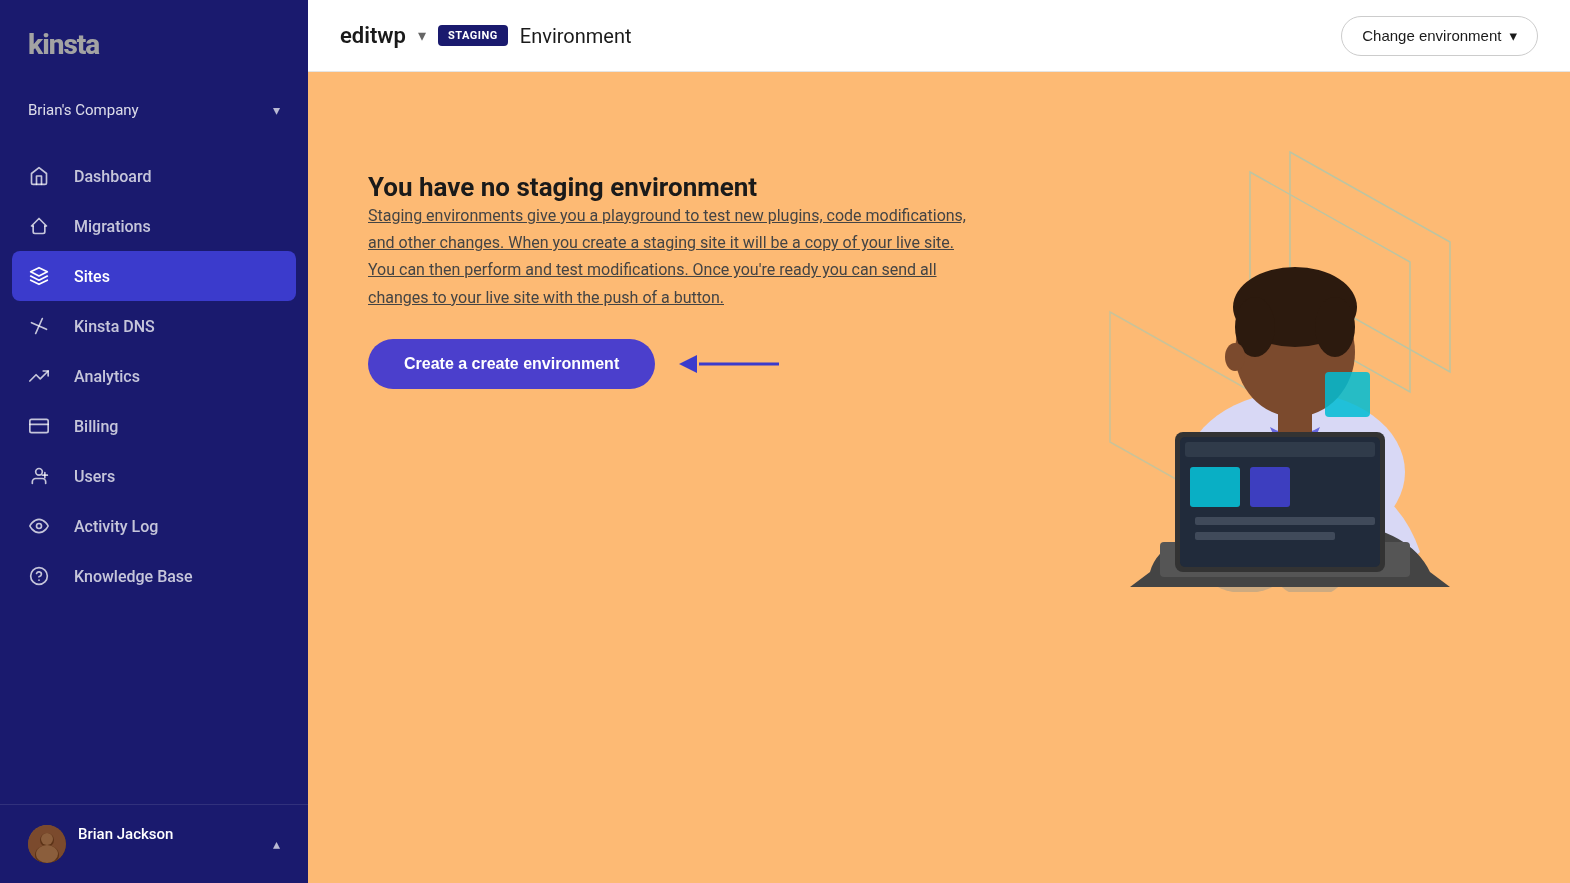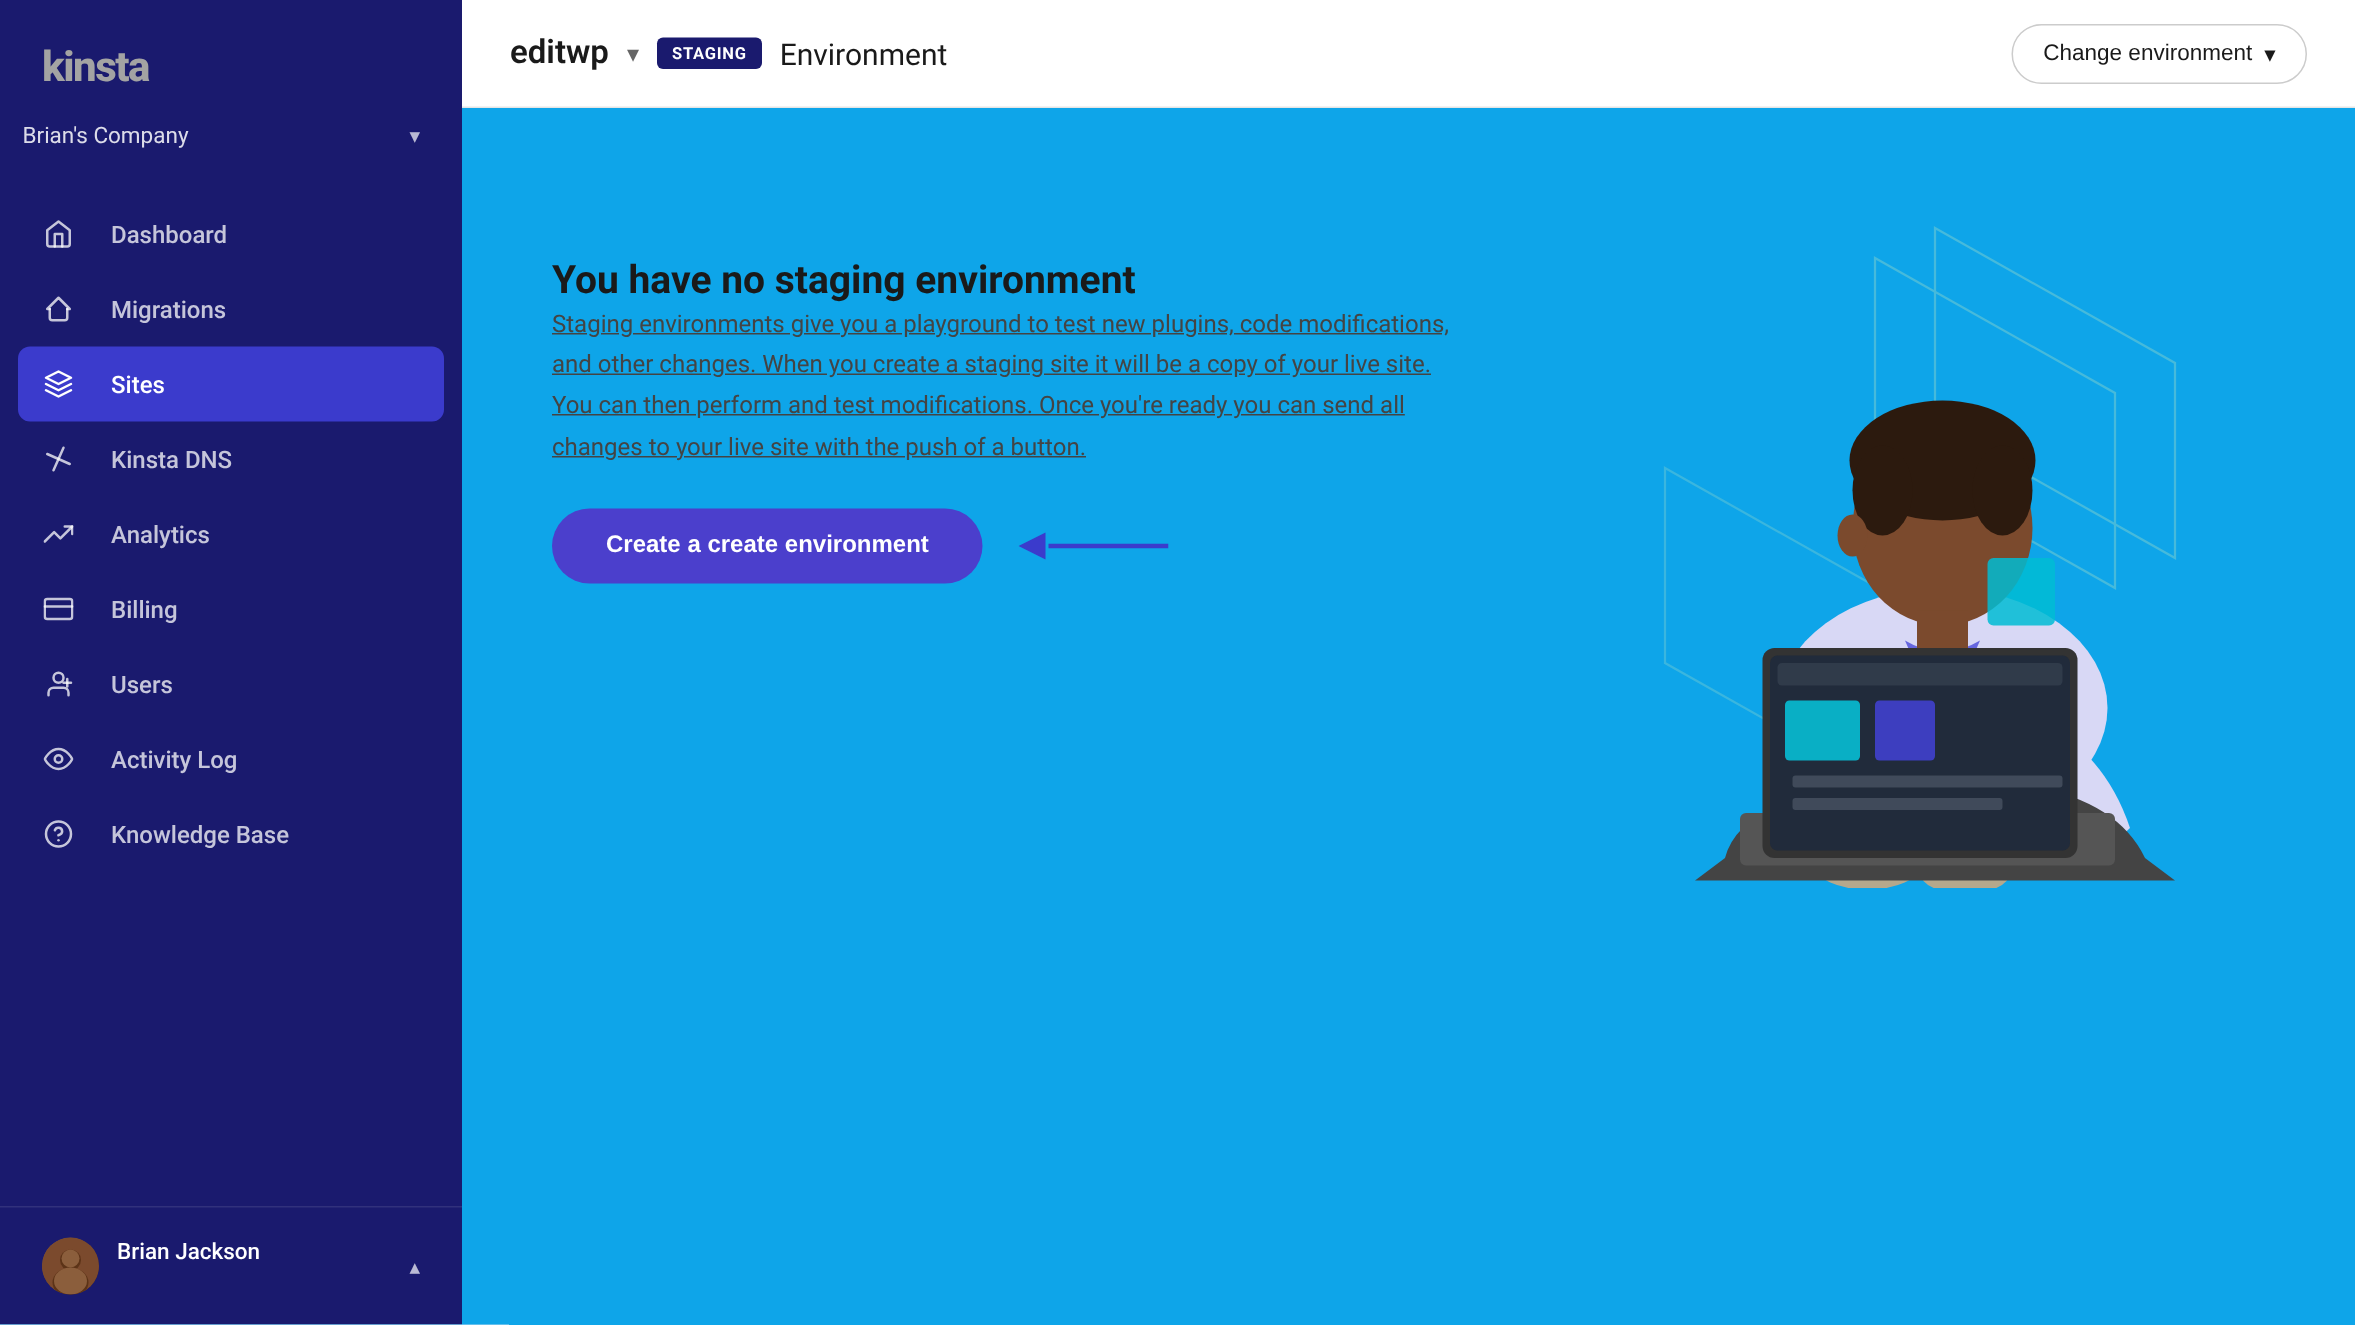--- a/index.html
+++ b/index.html
@@ -21,22 +21,23 @@
     .logo-text {
       font-size: 28px;
       font-weight: 800;
       color: #a3a3a3;
       letter-spacing: -1px;
     }
     .company-selector {
       display: flex;
       align-items: center;
       justify-content: space-between;
-      padding: 0 28px 24px 15px;
+      padding: 0 28px 24px 28px;
       cursor: pointer;
+      margin-top: 20px;
     }
     .company-name {
       font-size: 15px;
       color: rgba(255,255,255,0.85);
     }
     .chevron-down {
       color: rgba(255,255,255,0.7);
       font-size: 14px;
     }
     .nav-items {
@@ -92,21 +93,21 @@
       position: relative;
     }
     .user-name { color: white; font-size: 15px; font-weight: 500; }
     .user-chevron { color: rgba(255,255,255,0.7); font-size: 14px; }
 
     
     .main {
       flex: 1;
       display: flex;
       flex-direction: column;
-      background: #0ea5e9;
+      background: #fdba74;
     }
 
     
     .header {
       background: white;
       padding: 0 32px;
       height: 72px;
       display: flex;
       align-items: center;
       justify-content: space-between;

